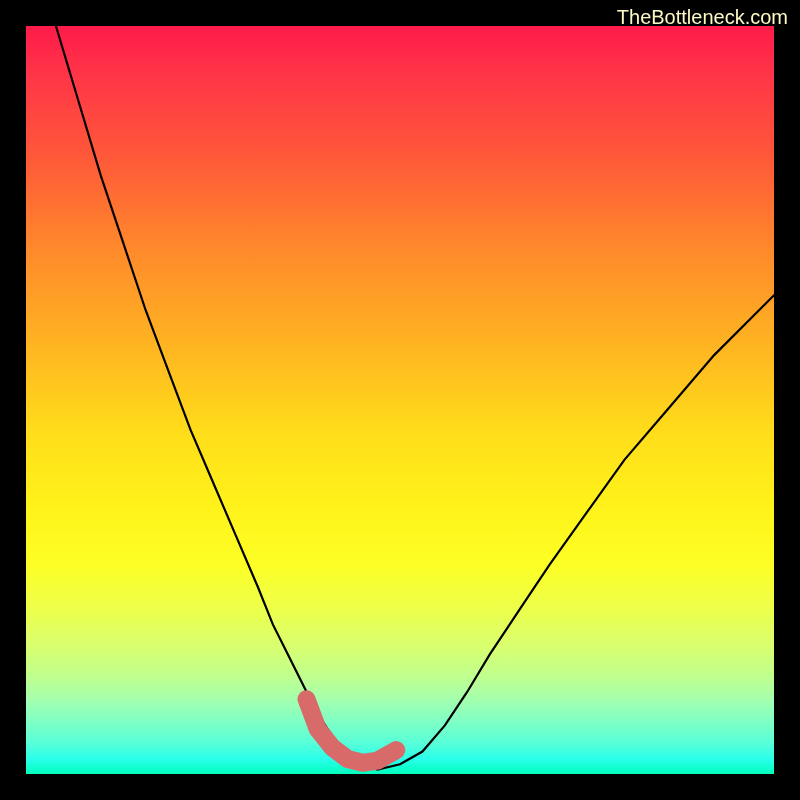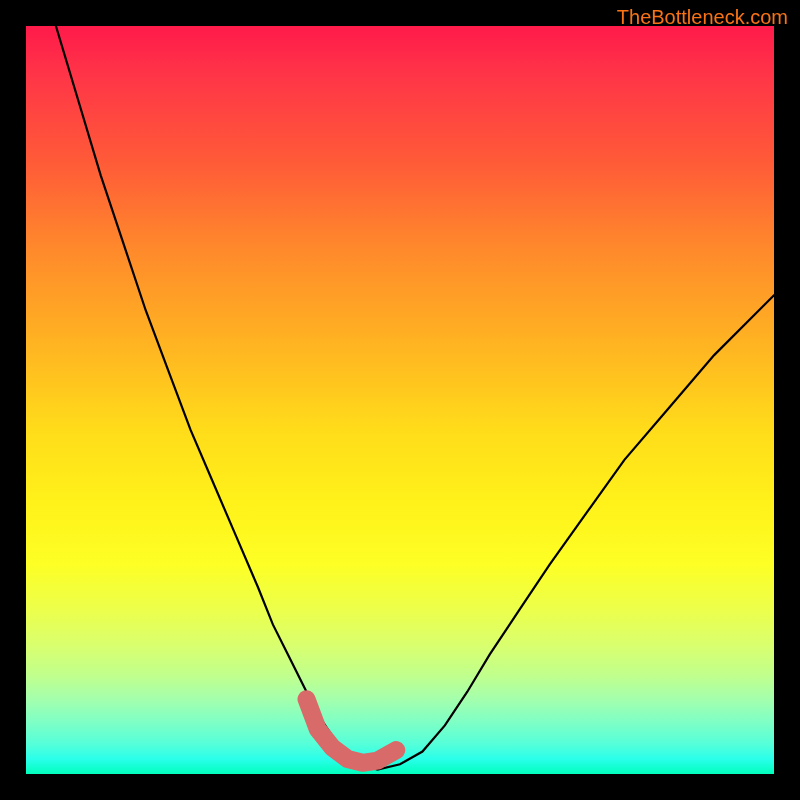--- a/index.html
+++ b/index.html
@@ -8,21 +8,21 @@
     height: 800px;
     background: #000;
     position: relative;
     overflow: hidden;
     font-family: Arial, sans-serif;
   }
   .watermark {
     position: absolute;
     top: 6px;
     right: 12px;
-    color: #f97316;
+    color: #fef9c3;
     font-size: 20px;
     z-index: 10;
   }
   .plot-area {
     position: absolute;
     left: 26px;
     top: 26px;
     width: 748px;
     height: 748px;
     overflow: hidden;

